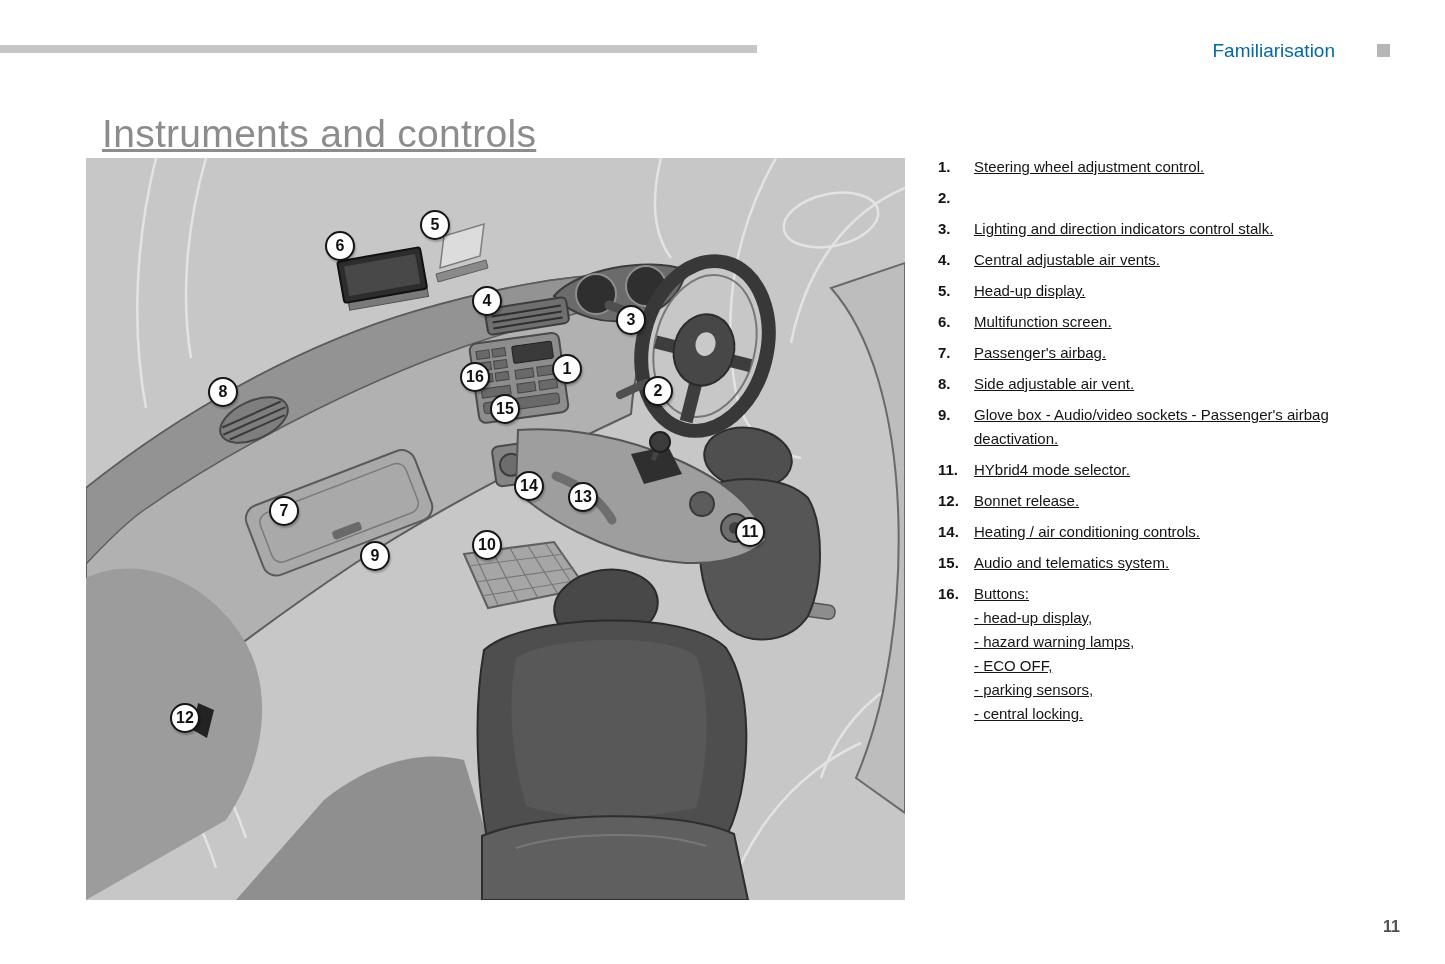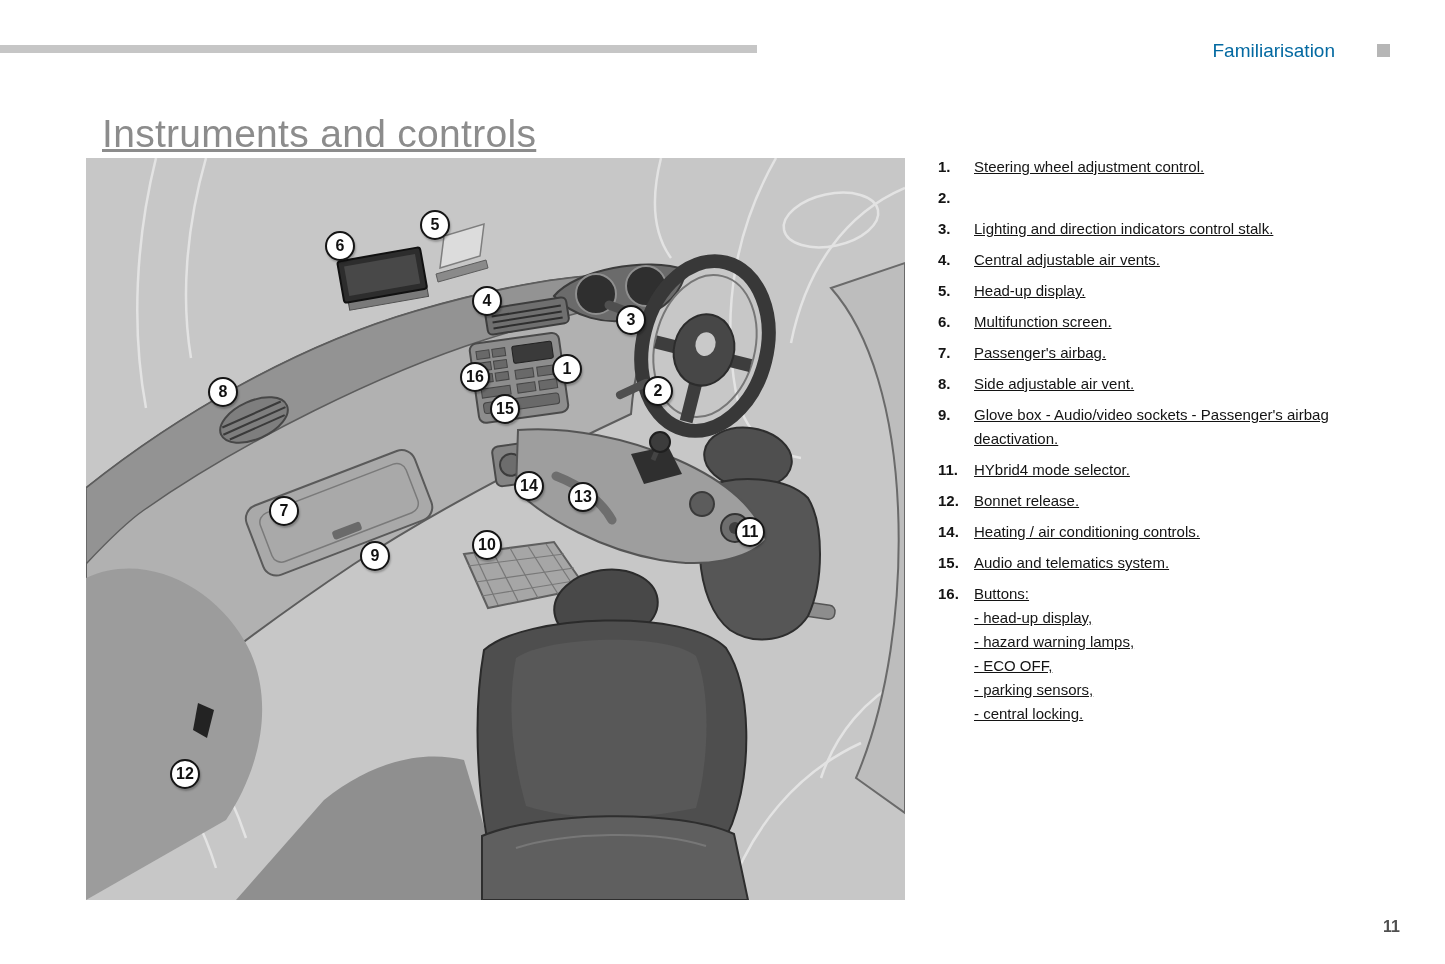--- a/index.html
+++ b/index.html
@@ -171,21 +171,21 @@
       <div class="callout" style="left: 572px; top: 233px;">2</div>
       <div class="callout" style="left: 545px; top: 162px;">3</div>
       <div class="callout" style="left: 401px; top: 143px;">4</div>
       <div class="callout" style="left: 349px; top: 67px;">5</div>
       <div class="callout" style="left: 254px; top: 88px;">6</div>
       <div class="callout" style="left: 198px; top: 353px;">7</div>
       <div class="callout" style="left: 137px; top: 234px;">8</div>
       <div class="callout" style="left: 289px; top: 398px;">9</div>
       <div class="callout" style="left: 385px; top: 387px; margin-left: 16px;">10</div>
       <div class="callout" style="left: 664px; top: 374px;">11</div>
-      <div class="callout" style="left: 99px; top: 616px;">12</div>
+      <div class="callout" style="left: 99px; top: 560px;">12</div>
       <div class="callout" style="left: 497px; top: 339px; text-align: center;">13</div>
       <div class="callout" style="left: 443px; top: 321px; margin-top: 7px;">14</div>
       <div class="callout" style="left: 419px; top: 251px;">15</div>
       <div class="callout" style="left: 389px; top: 219px;">16</div>
     </div>
 </div>
 
 <ol class="legend">
     <li class="legend-item">
       <span class="legend-num">1.</span>

